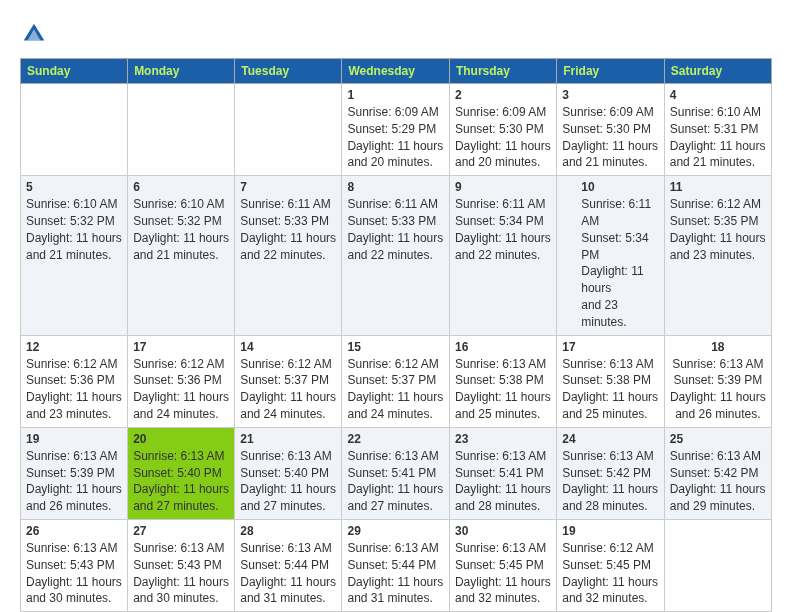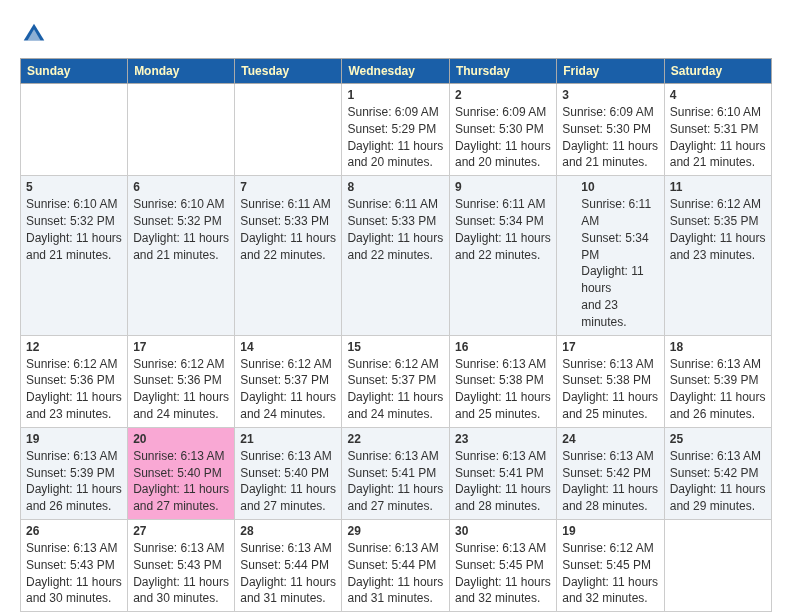--- a/index.html
+++ b/index.html
@@ -52,21 +52,21 @@
     .subtitle {
       font-size: 14px;
       color: #555;
     }
     .calendar {
       width: 100%;
       border-collapse: collapse;
     }
     .calendar th {
       background-color: #1a5fa8;
-      color: #fef9c3;
+      color: #bef264;
       font-size: 12px;
       font-weight: bold;
       text-align: left;
       padding: 5px 6px;
       border: 1px solid #aaa;
     }
     .calendar td {
       border: 1px solid #ccc;
       vertical-align: top;
       padding: 4px 5px;
@@ -253,37 +253,37 @@
 Daylight: 11 hours
 and 25 minutes.</div>
         </td>
         <td style="background: rgb(255, 255, 255);">
           <span class="day-num">17</span>
           <div class="day-info" style="white-space: pre-line;">Sunrise: 6:13 AM
 Sunset: 5:38 PM
 Daylight: 11 hours
 and 25 minutes.</div>
         </td>
-        <td style="background: rgb(255, 255, 255);">
+        <td style="background: rgb(255, 255, 255); text-align: center;">
           <span class="day-num">18</span>
           <div class="day-info" style="white-space: pre-line;">Sunrise: 6:13 AM
 Sunset: 5:39 PM
 Daylight: 11 hours
 and 26 minutes.</div>
         </td>
       </tr>
       <tr>
         <td style="background: rgb(240, 244, 248);">
           <span class="day-num">19</span>
           <div class="day-info" style="white-space: pre-line;">Sunrise: 6:13 AM
 Sunset: 5:39 PM
 Daylight: 11 hours
 and 26 minutes.</div>
         </td>
-        <td style="background: #f9a8d4;">
+        <td style="background: #84cc16;">
           <span class="day-num">20</span>
           <div class="day-info" style="white-space: pre-line;">Sunrise: 6:13 AM
 Sunset: 5:40 PM
 Daylight: 11 hours
 and 27 minutes.</div>
         </td>
         <td style="background: rgb(240, 244, 248);">
           <span class="day-num">21</span>
           <div class="day-info" style="white-space: pre-line;">Sunrise: 6:13 AM
 Sunset: 5:40 PM

